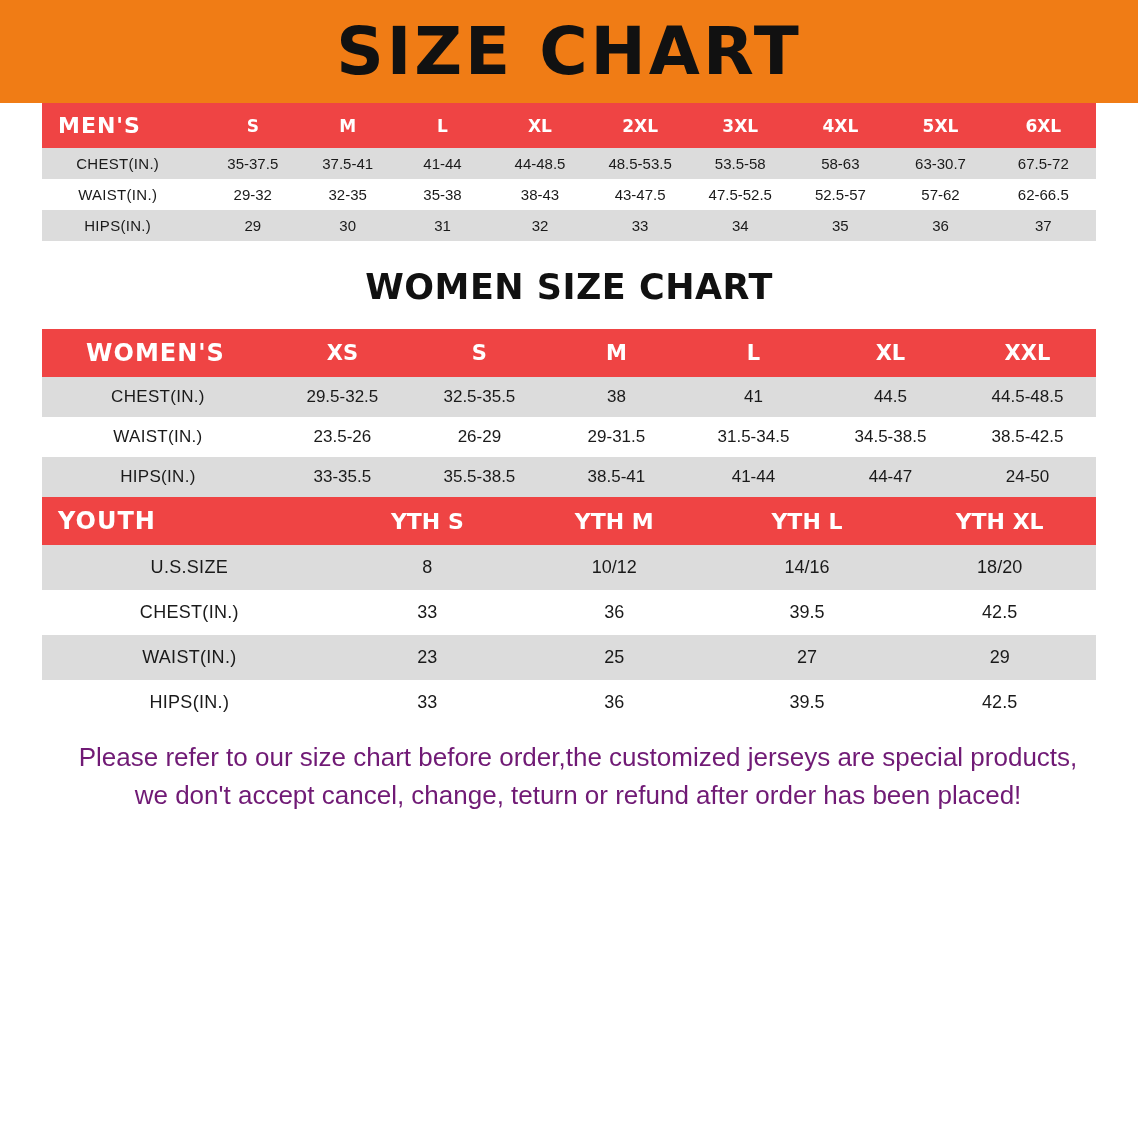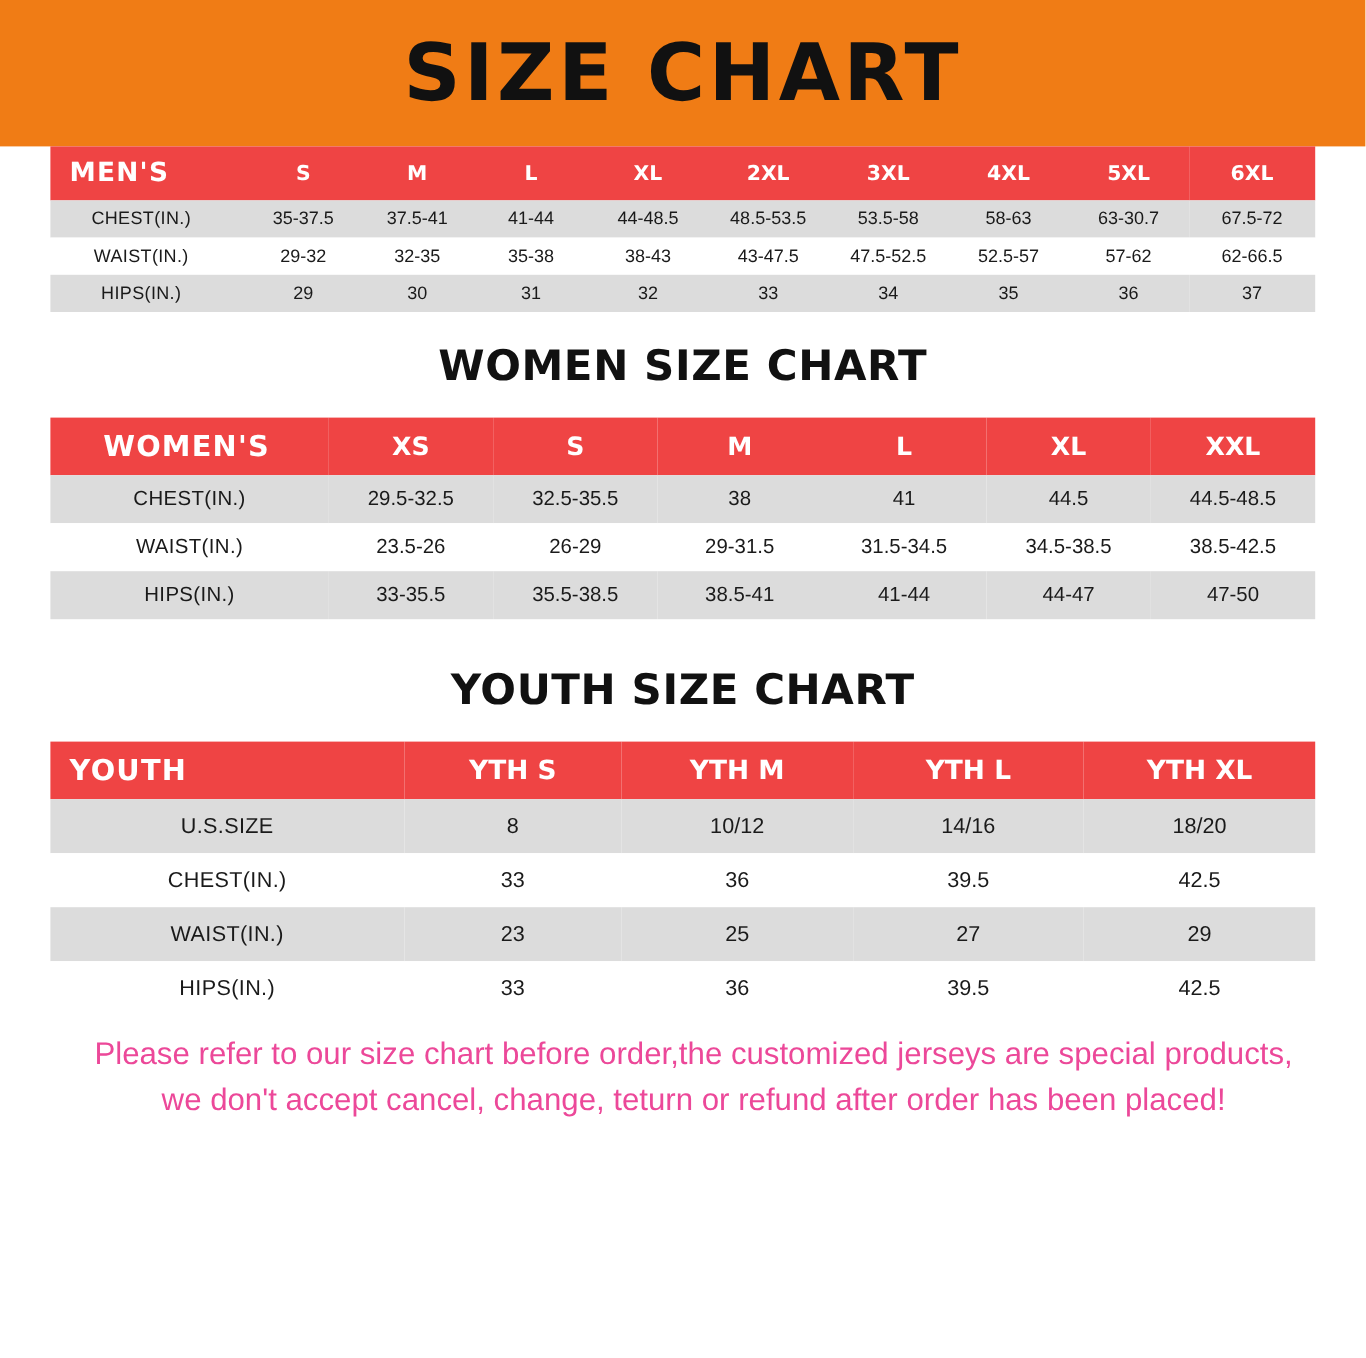--- a/index.html
+++ b/index.html
@@ -16,21 +16,21 @@
   }
   .page {
     width: 1138px;
     height: 1132px;
     position: relative;
     background: #ffffff;
   }
   
   .banner {
     width: 100%;
-    height: 122px;
+    height: 103px;
     background: #f07c15;
     display: flex;
     align-items: center;
     justify-content: center;
     box-sizing: border-box;
   }
   .banner-title {
     font-family: "DejaVu Sans", sans-serif;
     font-weight: bold;
     font-size: 66px;
@@ -99,21 +99,21 @@
   #women-table tbody td { font-size: 17px; padding: 10px 2px; }
 
   
   #youth-table thead th { font-size: 22px; }
   #youth-table thead th.first { font-size: 24px; }
   #youth-table tbody td { font-size: 18px; padding: 12px 2px; }
 
   
   .note {
     padding: 14px 40px 0 58px;
-    color: #ec4899;
+    color: #701a75;
     font-family: "Liberation Sans", sans-serif;
     font-size: 26px;
     line-height: 1.45;
     text-align: center;
   }
 </style>
 </head>
 <body>
 
 <div class="page">
@@ -233,27 +233,26 @@
           <td>34.5-38.5</td>
           <td>38.5-42.5</td>
         </tr>
         <tr class="alt">
           <td class="first">HIPS(IN.)</td>
           <td>33-35.5</td>
           <td>35.5-38.5</td>
           <td>38.5-41</td>
           <td>41-44</td>
           <td>44-47</td>
-          <td>47-50</td>
+          <td>24-50</td>
         </tr>
       </tbody>
     </table>
   </div>
 
-  <div class="section-title st-youth">YOUTH SIZE CHART</div>
   <div class="table-wrap">
     <table class="size" id="youth-table">
       <colgroup>
         <col style="width:26%">
         <col style="width:16%">
           <col style="width:17%">
           <col style="width:17%">
           <col style="width:17%">
       </colgroup>
       <thead>

